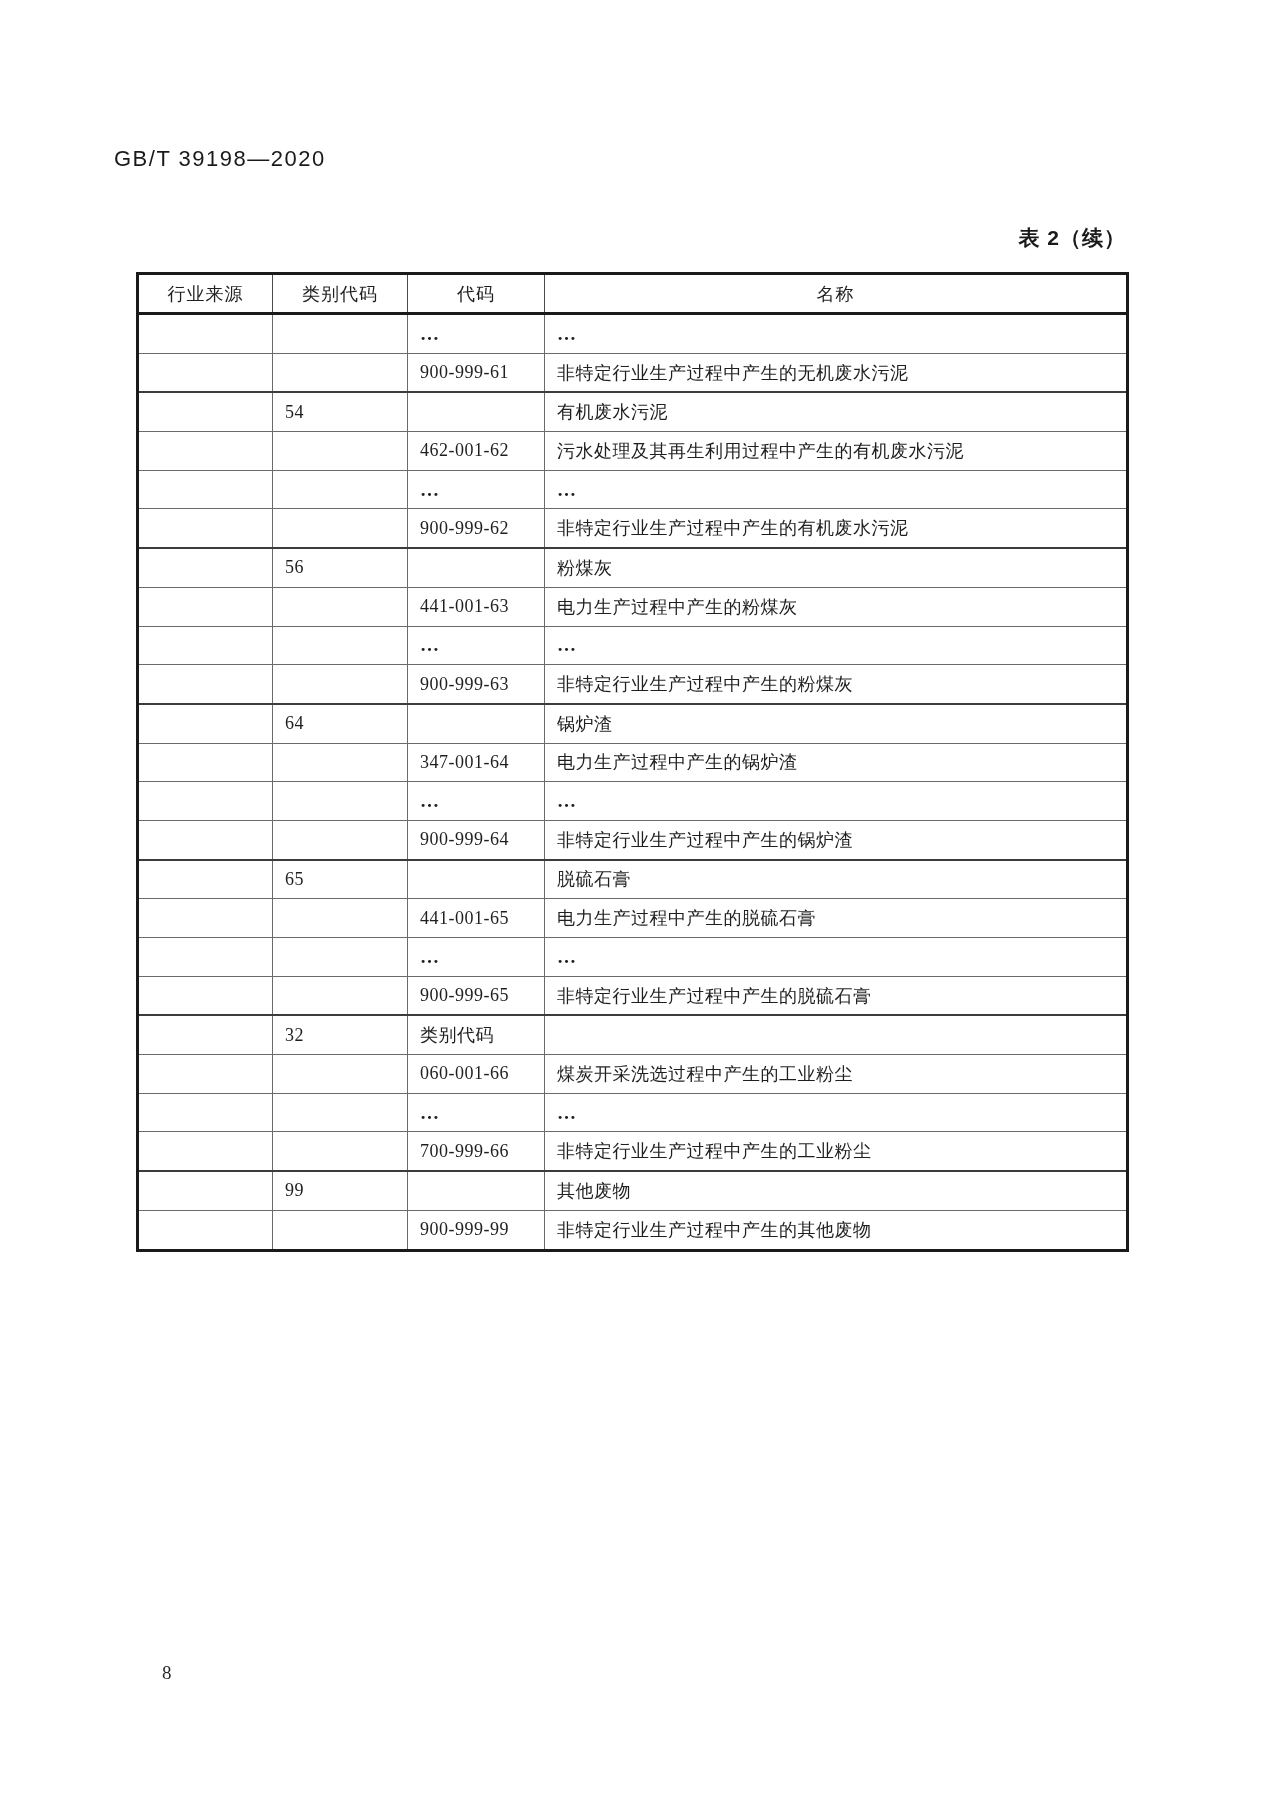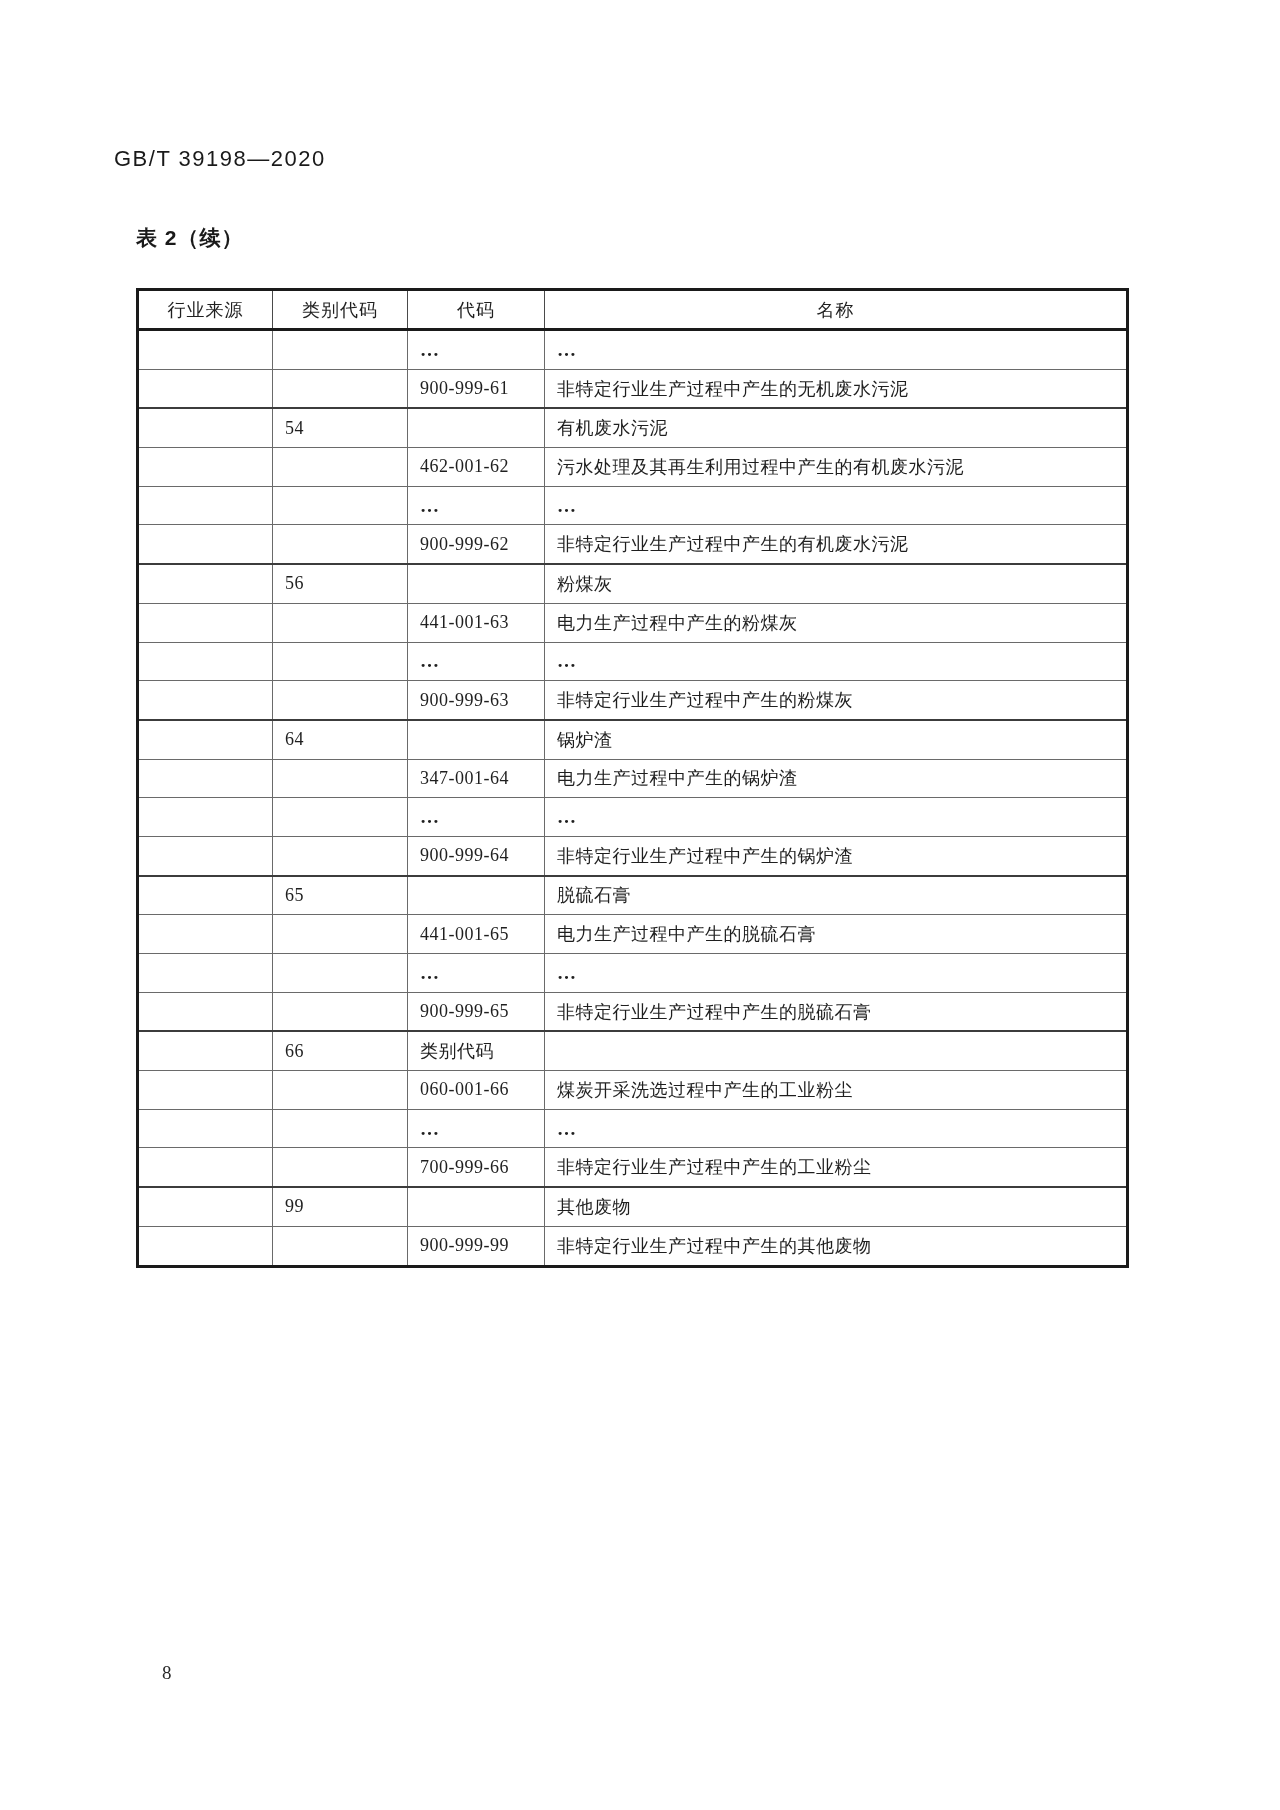--- a/index.html
+++ b/index.html
@@ -23,31 +23,31 @@
     font-size: 22px;
     letter-spacing: 1.5px;
     color: #1a1a1a;
     white-space: nowrap;
   }
   .table-title {
     position: absolute;
     left: 136px;
     width: 990px;
     top: 224px;
-    text-align: left;
+    text-align: right;
     font-family: "Liberation Sans", "DejaVu Sans", sans-serif;
     font-weight: 700;
     font-size: 21px;
     letter-spacing: 1px;
     color: #1a1a1a;
   }
   table.waste-table {
     position: absolute;
     left: 136px;
-    top: 288px;
+    top: 272px;
     width: 990px;
     border-collapse: collapse;
     table-layout: fixed;
     border: 3px solid #1a1a1a;
     font-size: 18px;
   }
   table.waste-table th {
     height: 37px;
     font-weight: 400;
     text-align: center;
@@ -208,21 +208,21 @@
         <td class="dots">…</td>
       </tr>
       <tr>
         <td></td>
         <td></td>
         <td>900-999-65</td>
         <td>非特定行业生产过程中产生的脱硫石膏</td>
       </tr>
       <tr class="group-start">
         <td></td>
-        <td>66</td>
+        <td>32</td>
         <td>类别代码</td>
         <td></td>
       </tr>
       <tr>
         <td></td>
         <td></td>
         <td>060-001-66</td>
         <td>煤炭开采洗选过程中产生的工业粉尘</td>
       </tr>
       <tr>

